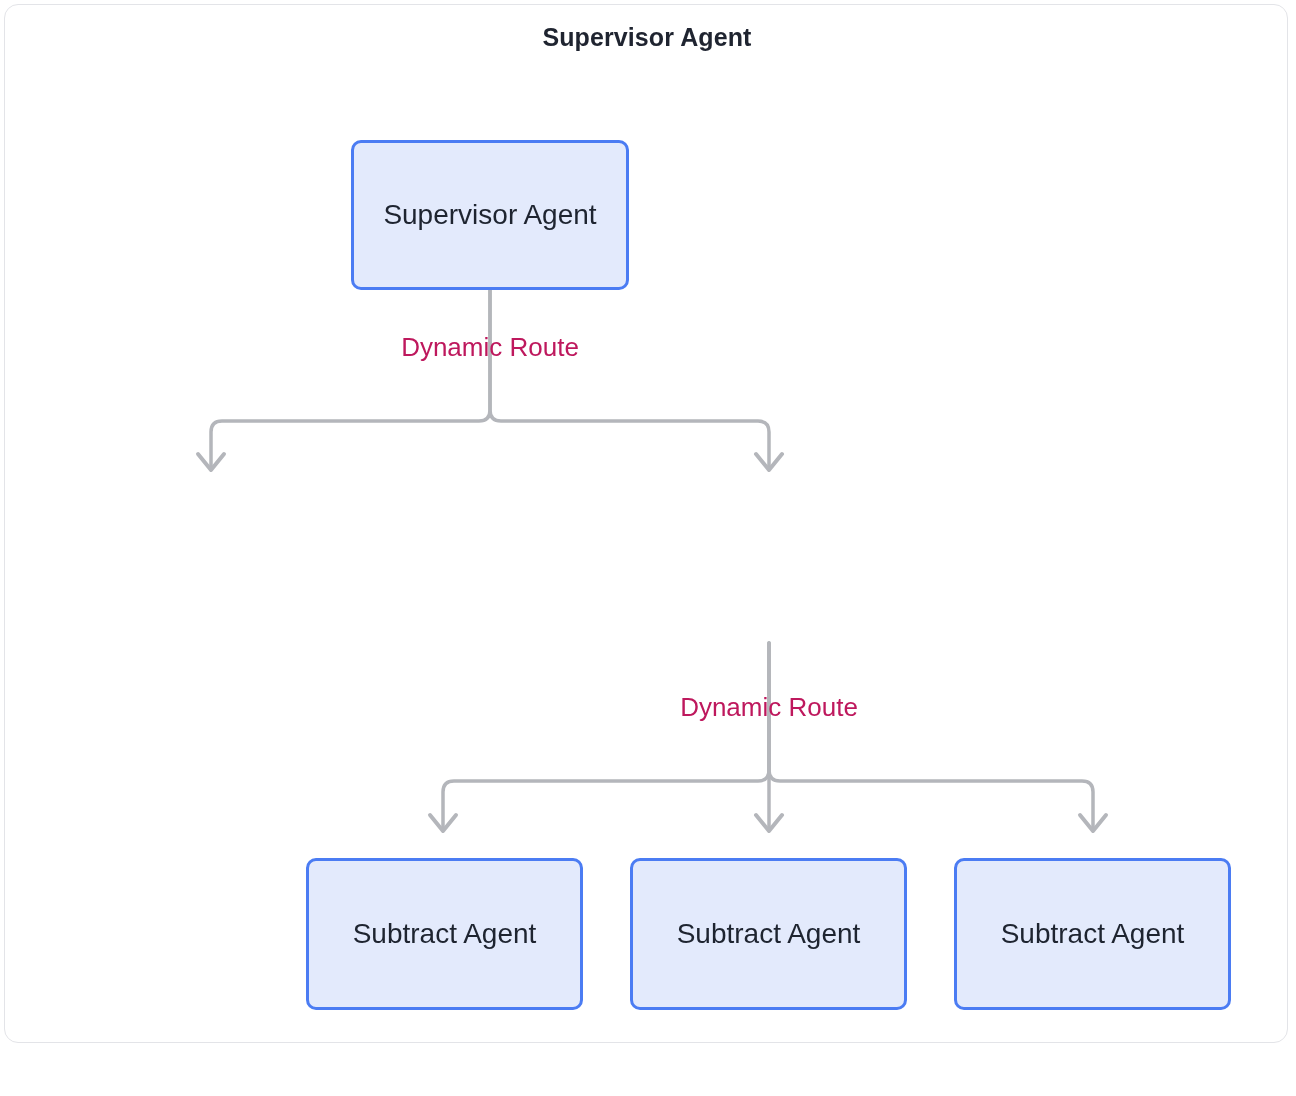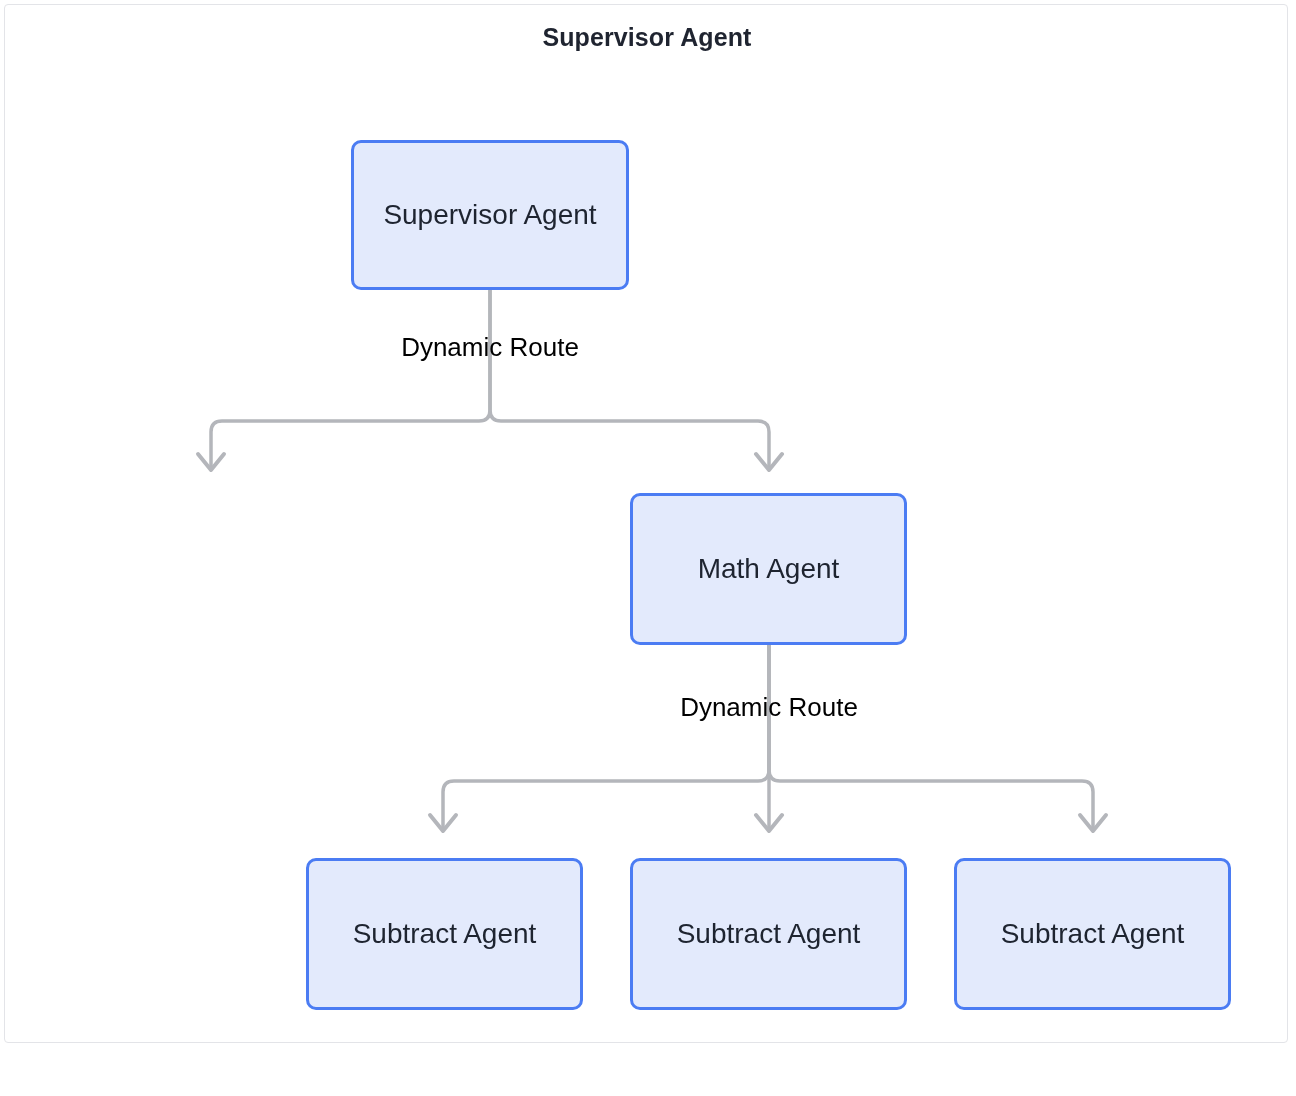--- a/index.html
+++ b/index.html
@@ -16,21 +16,21 @@
 
   #diagram-frame {
     position: absolute;
     left: 4px;
     top: 4px;
     width: 1284px;
     height: 1039px;
     box-sizing: border-box;
     background: #ffffff;
     border: 1.5px solid #e3e4e8;
-    border-radius: 4px;
+    border-radius: 14px;
   }
 
   #diagram-title {
     position: absolute;
     left: 0;
     top: 18px;
     width: 1284px;
     text-align: center;
     font-size: 25px;
     font-weight: bold;
@@ -58,21 +58,21 @@
     justify-content: center;
     color: #1e2430;
     font-size: 28px;
     font-family: "Liberation Sans", sans-serif;
     line-height: 1;
   }
 
   .edge-label {
     position: absolute;
     font-size: 26px;
-    color: #000000;
+    color: #be185d;
     font-family: "Liberation Sans", sans-serif;
     white-space: nowrap;
     transform: translateX(-50%);
     text-align: center;
   }
 </style>
 </head>
 <body>
 
 <div id="diagram-frame">
@@ -97,21 +97,20 @@
     <path d="M 1075 810 L 1088 826 L 1101 810" fill="none" stroke="#b4b6bb" stroke-width="4" stroke-linecap="round" stroke-linejoin="round"></path>
   </svg>
 
   <div class="edge-label" style="left:485px; top:327px;">Dynamic Route</div>
 
   <div class="edge-label" style="left:764px; top:687px;">Dynamic Route</div>
 
   <div class="node" style="left:346px; top:135px; width:278px; height:150px;">Supervisor Agent</div>
 
 
-  <div class="node" style="left:625px; top:488px; width:277px; height:152px;">Math Agent</div>
 
   <div class="node" style="left:301px; top:853px; width:277px; height:152px;">Subtract Agent</div>
 
   <div class="node" style="left:625px; top:853px; width:277px; height:152px;">Subtract Agent</div>
 
   <div class="node" style="left:949px; top:853px; width:277px; height:152px;">Subtract Agent</div>
 
 </div>
 
 </body></html>

